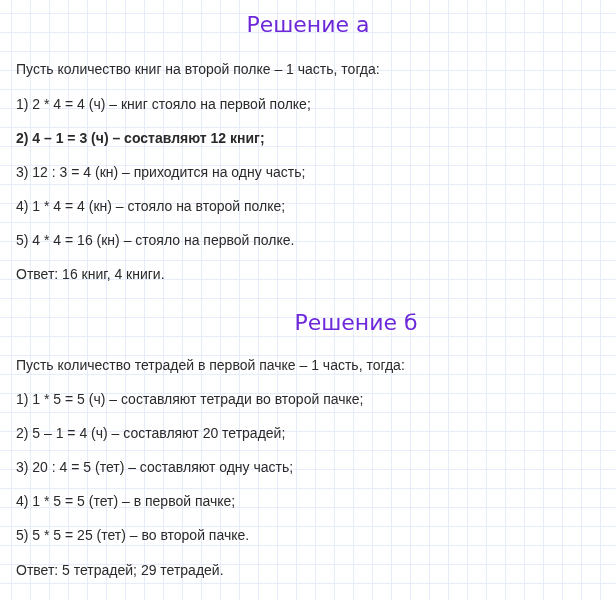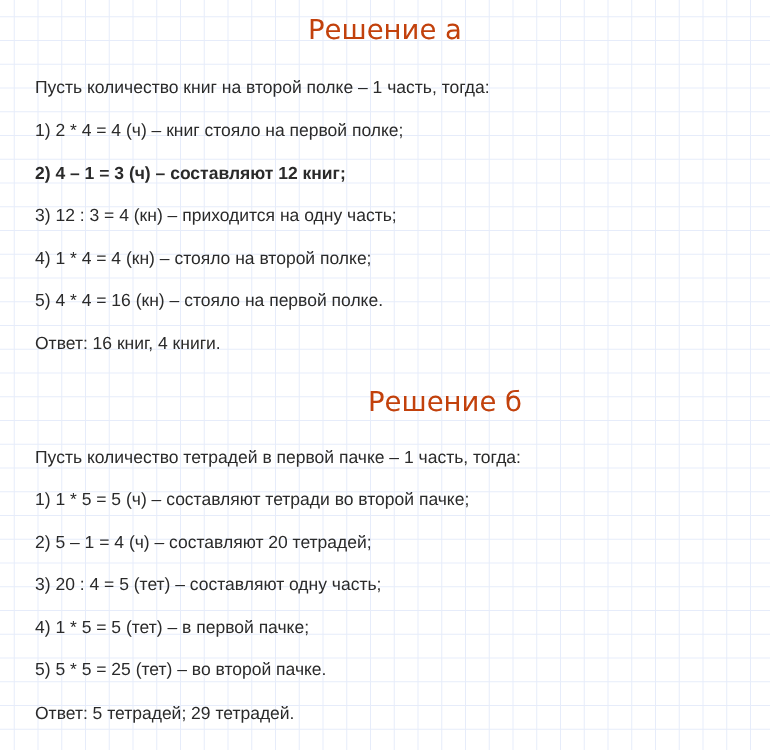--- a/index.html
+++ b/index.html
@@ -10,27 +10,26 @@
       linear-gradient(to right, #e6ecfa 1px, transparent 1px),
       linear-gradient(to bottom, #e6ecfa 1px, transparent 1px);
     background-size: 19px 19px;
     background-position: 11px 13px;
     font-family: "Liberation Sans", sans-serif;
     color: #222;
     position: relative;
   }
   .heading {
     position: absolute; left: 0; width: 616px; text-align: center;
-    font-size: 22px; font-weight: normal; color: #c2410c; margin: 0;
+    font-size: 22px; font-weight: normal; color: #6d28d9; margin: 0;
     font-family: "DejaVu Sans", sans-serif;
   }
   .line {
     position: absolute; left: 16px; font-size: 14px; white-space: nowrap;
     color: #2a2a2a;
-    margin-left: 12px;
   }
 </style>
 </head>
 <body>
 
 <h2 class="heading" style="top:12px;">Решение а</h2>
 <div class="line" style="top:61px;">Пусть количество книг на второй полке – 1 часть, тогда:</div>
 <div class="line" style="top:96px;">1) 2 * 4 = 4 (ч) – книг стояло на первой полке;</div>
 <div class="line" style="top:130px;font-weight:bold;">2) 4 – 1 = 3 (ч) – составляют 12 книг;</div>
 <div class="line" style="top:164px;">3) 12 : 3 = 4 (кн) – приходится на одну часть;</div>

